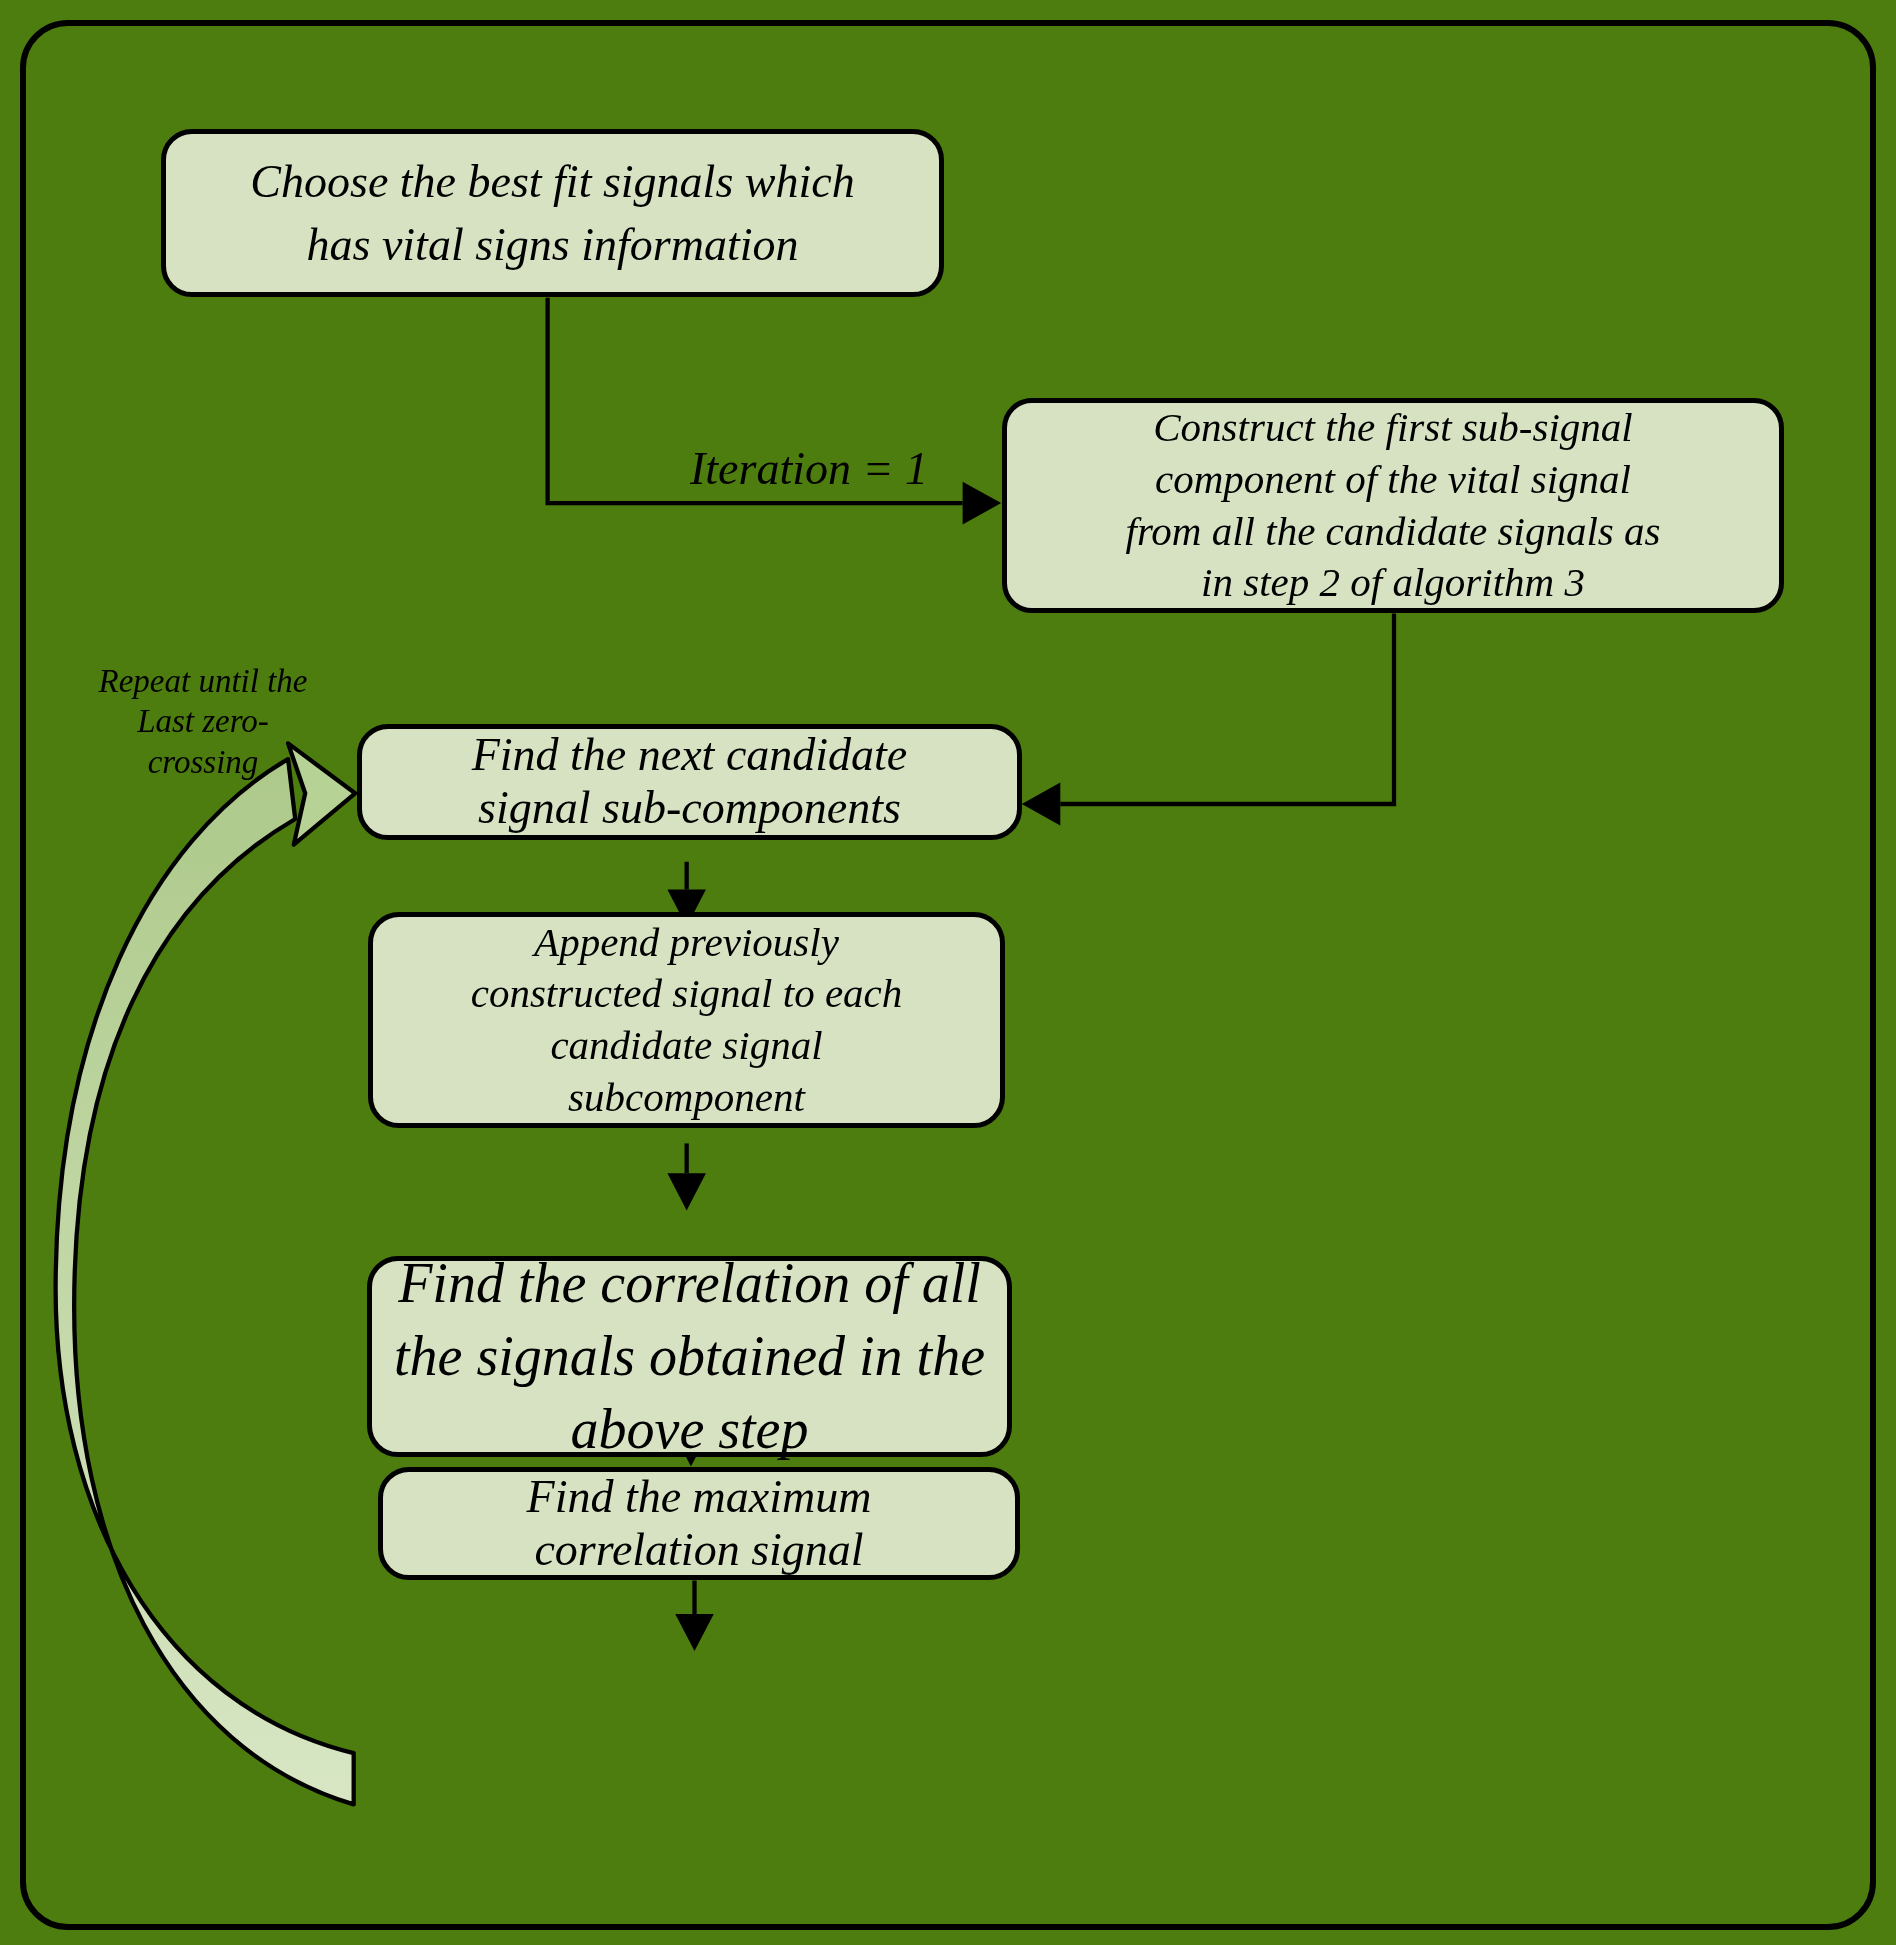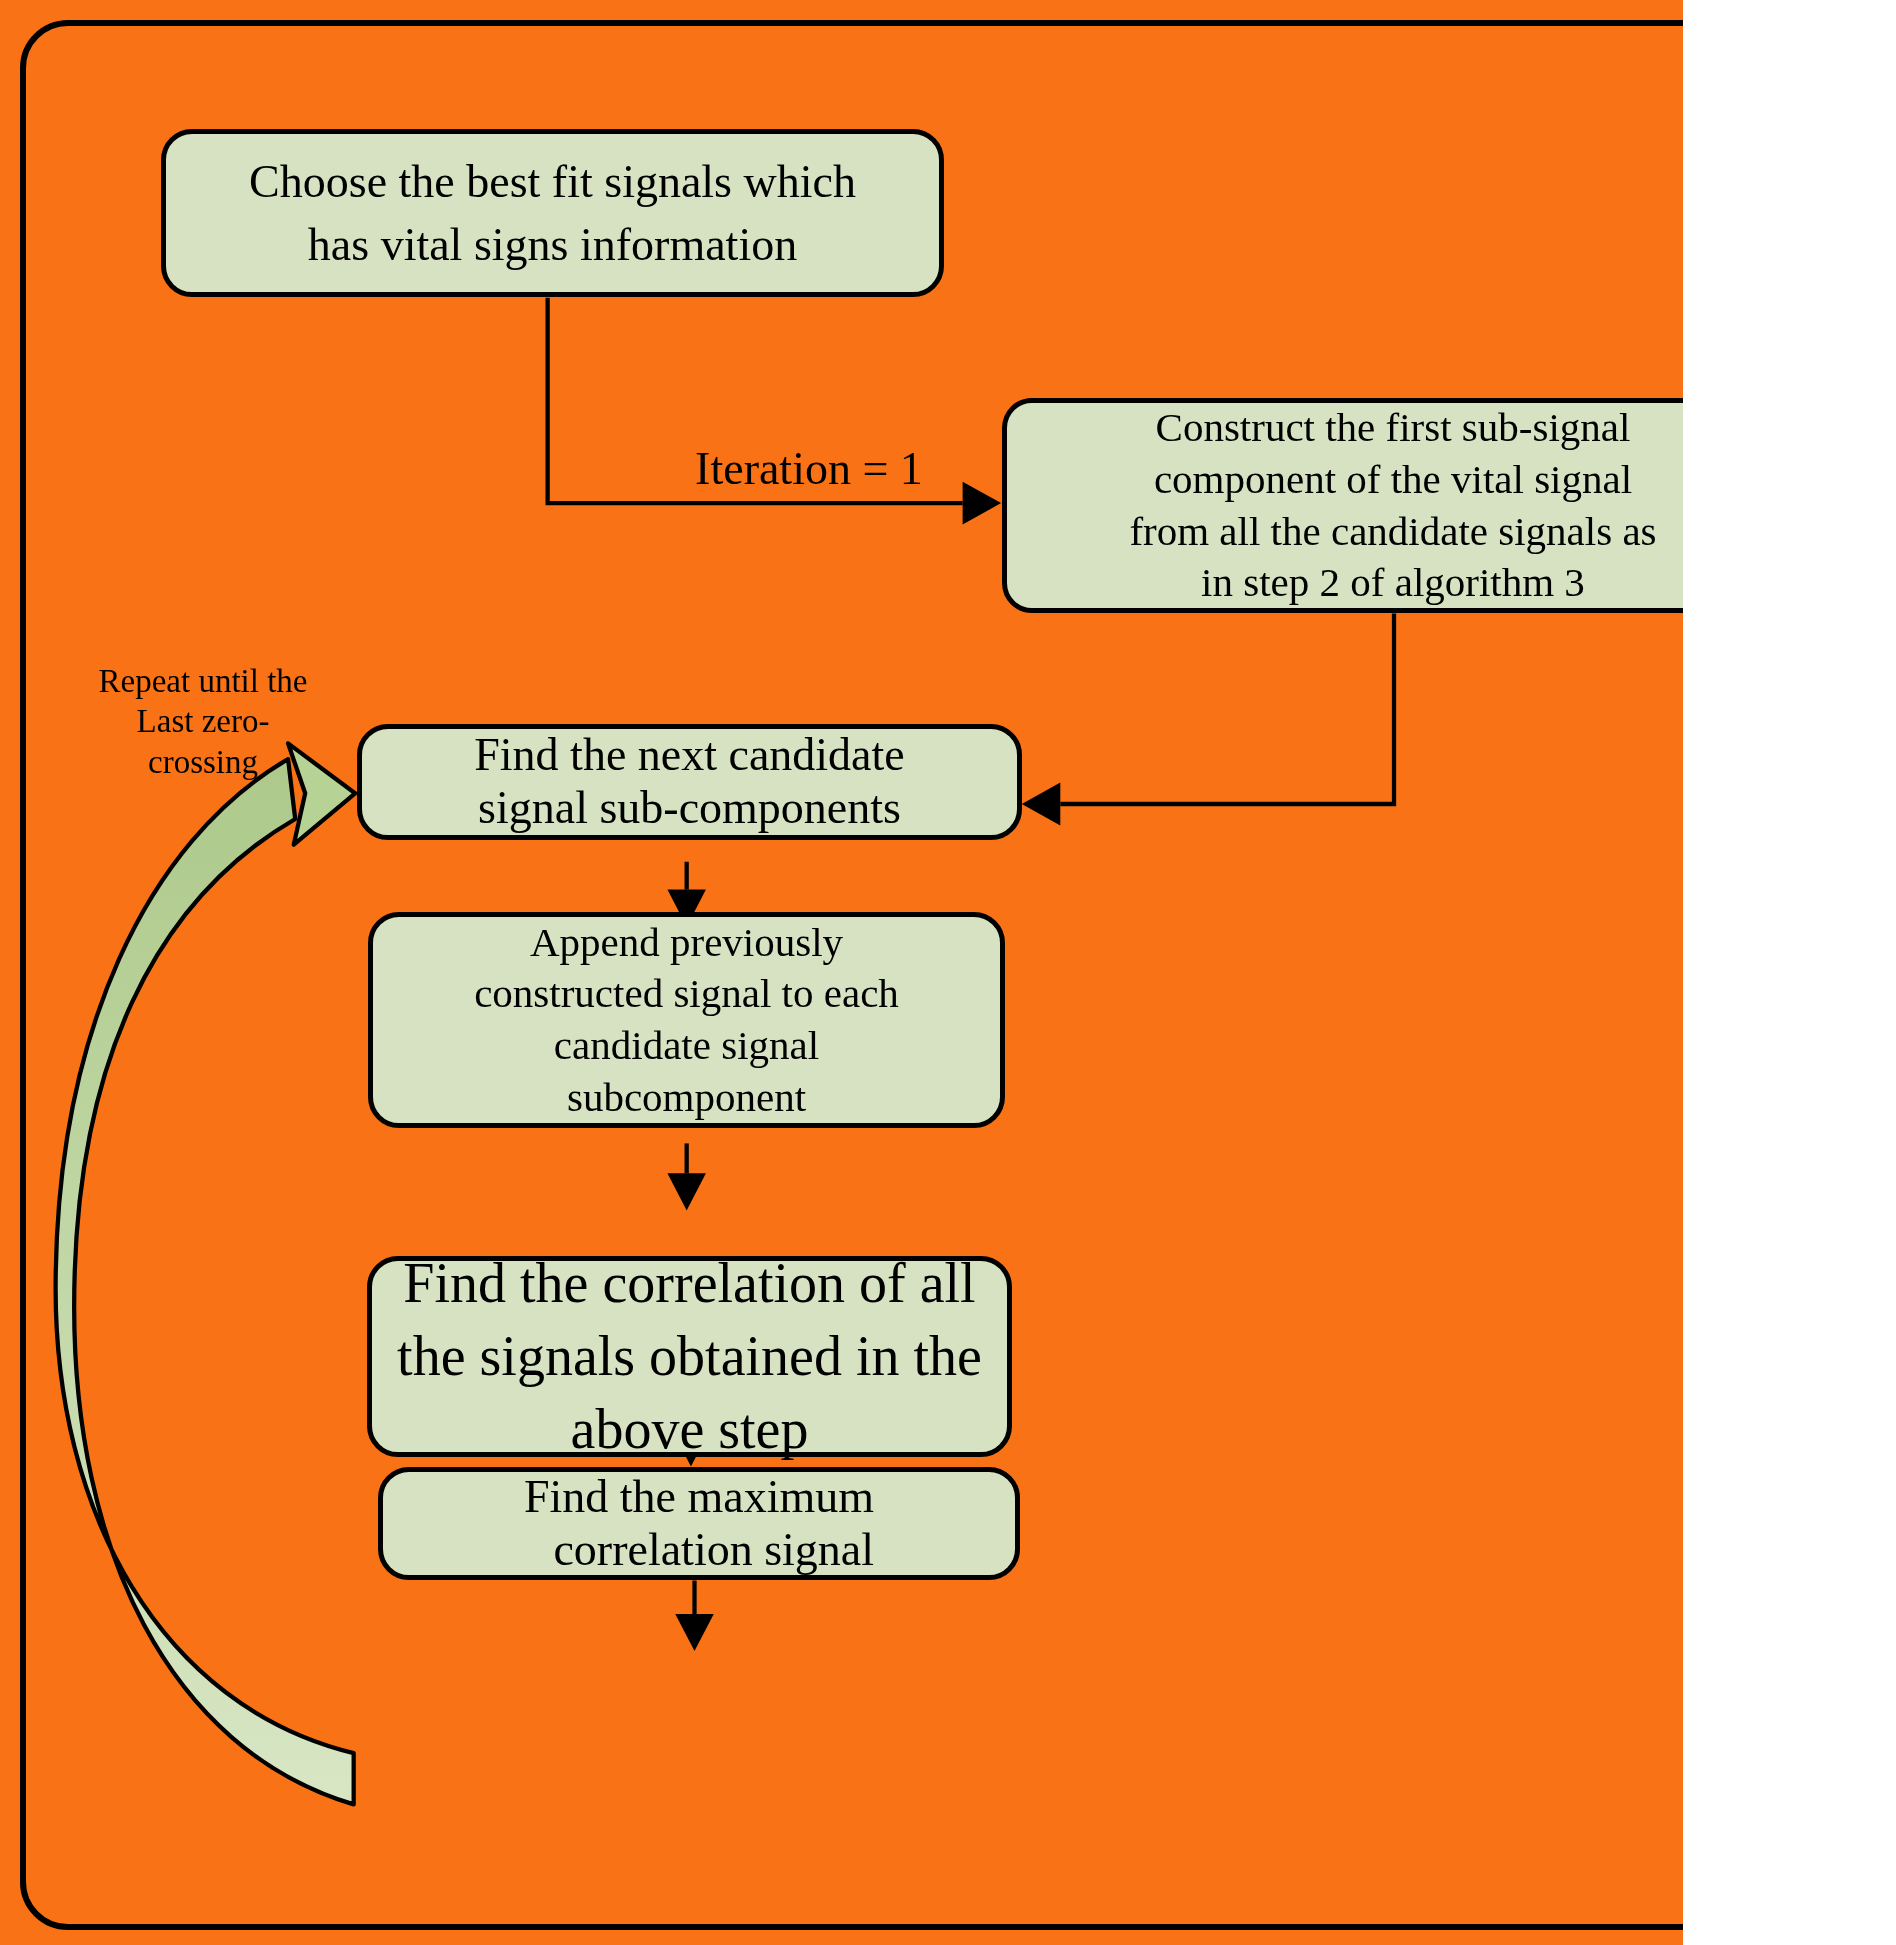--- a/index.html
+++ b/index.html
@@ -1,39 +1,39 @@
 <!DOCTYPE html>
 <html style="--background: #ffffff; --box-fill: #d6e2c2; --box-border: #000000; --connector: #000000; --loop-top: #adc98a; --loop-bottom: #d8e6c4; --loop-head: #b7d295;font-size:11.4px"><head>
 <meta charset="utf-8">
 <style>
   html,body{margin:0;padding:0;background:#fff;}
   .stage{
-    position:relative;width:1683px;height:1946px;background:#f97316;
-    font-family:"Liberation Serif","DejaVu Serif",serif;color:#000;overflow:hidden;
+    position:relative;width:1896px;height:1946px;background:#4d7c0f;
+    font-family:"Liberation Serif","DejaVu Serif",serif;color:#000;overflow:hidden;font-style:italic;
   }
   .frame{
     position:absolute;left:20px;top:20px;width:1856px;height:1910px;
     border:6.4px solid #000;border-radius:48px;box-sizing:border-box;
   }
   .connectors{position:absolute;left:0;top:0;}
   .connector{fill:none;stroke:#000;stroke-width:6;}
   .arrowhead{fill:#000;stroke:none;}
   .node{
     position:absolute;display:flex;align-items:center;justify-content:center;
     text-align:center;box-sizing:border-box;
     background:var(--box-fill,#d6e2c2);
     border:5px solid var(--box-border,#000);
     border-radius:31px;line-height:1.25;
   }
   #b1{left:161px;top:129px;width:783px;height:168px;font-size:46px;line-height:1.38;}
   #b2{left:1002px;top:398px;width:782px;height:215px;font-size:41px;line-height:1.26;border-radius:30px;}
   #b3{left:357px;top:724px;width:665px;height:116px;font-size:46px;line-height:1.15;}
   #b4{left:368px;top:912px;width:637px;height:216px;font-size:41px;line-height:1.26;}
   #b5{left:367px;top:1256px;width:645px;height:201px;font-size:56px;line-height:1.3;}
-  #b6{left:378px;top:1467px;width:642px;height:113px;font-size:46px;line-height:1.15;text-align:right;}
+  #b6{left:378px;top:1467px;width:642px;height:113px;font-size:46px;line-height:1.15;}
   #b7{left:350px;top:1652px;width:783px;height:215px;font-size:41px;line-height:1.25;}
   .float-label{position:absolute;text-align:center;}
   #iteration{left:645px;top:403px;width:328px;font-size:46px;margin-top:39px;}
   #repeat{left:57px;top:633px;width:292px;font-size:33px;line-height:1.22;margin-top:28px;}
 </style>
 </head>
 <body>
 
 <div class="stage">
 

